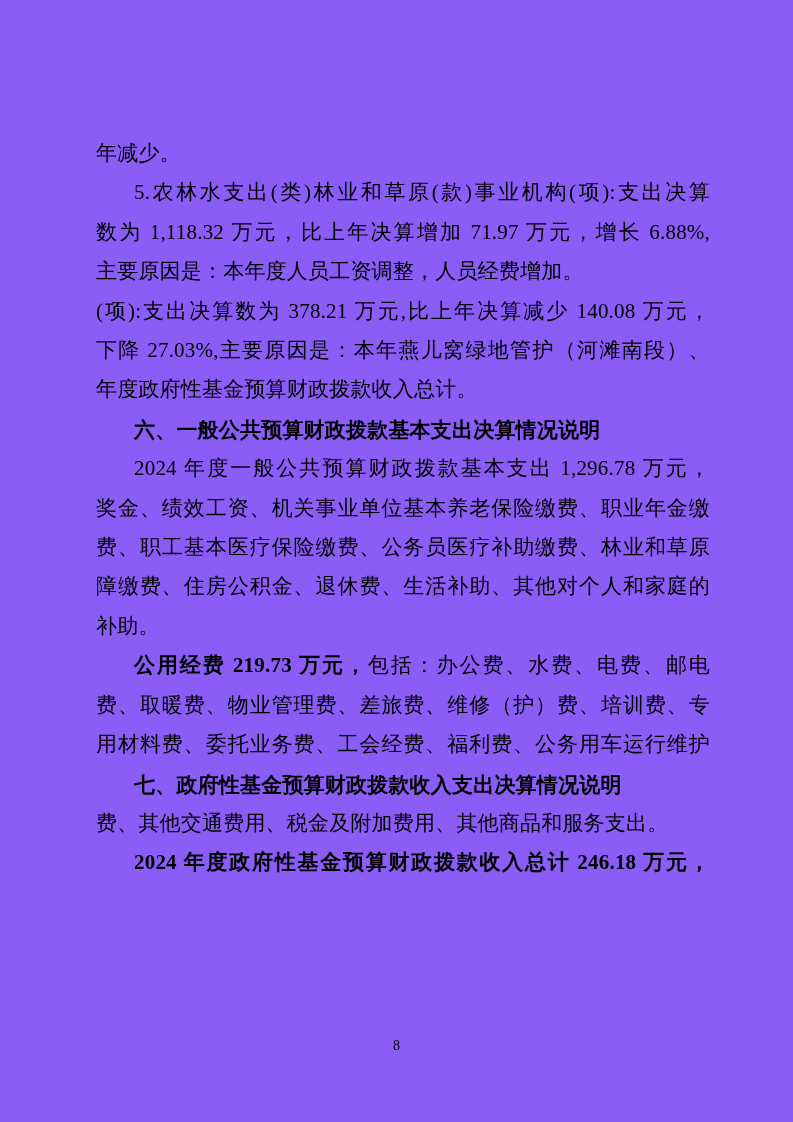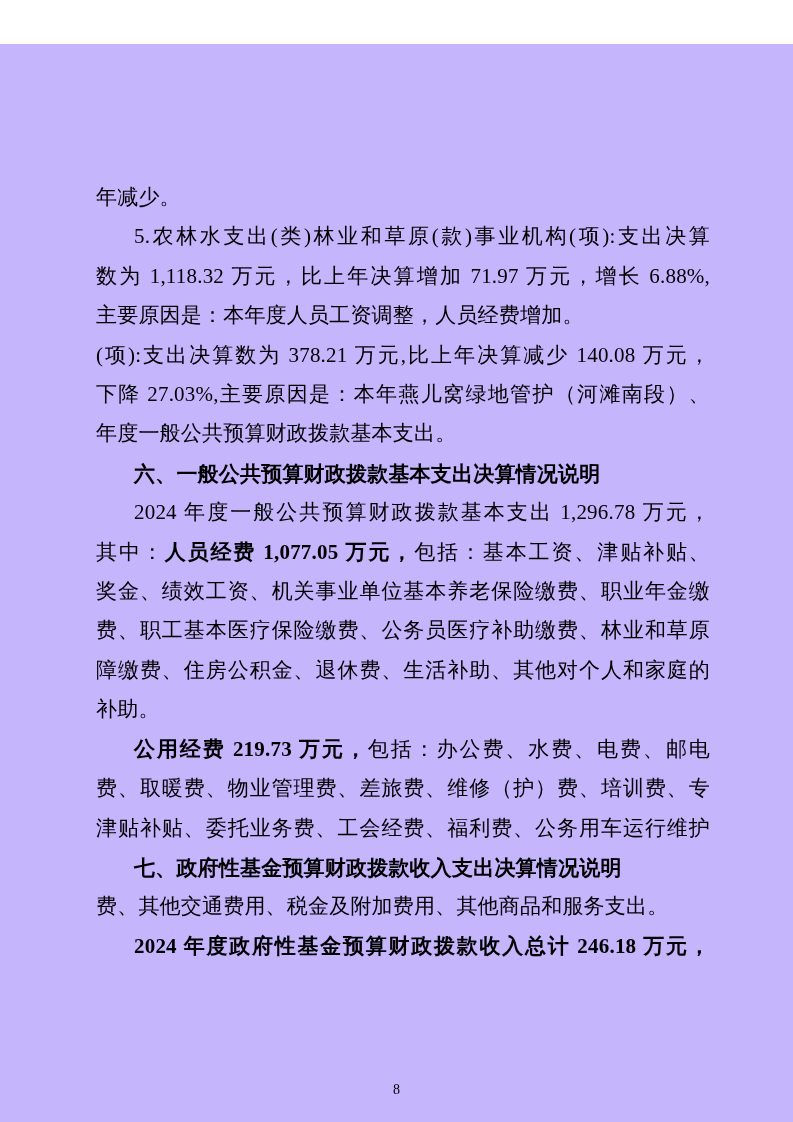--- a/index.html
+++ b/index.html
@@ -8,22 +8,21 @@
     height: 1122px;
     background: #ffffff;
     position: relative;
     overflow: hidden;
     font-family: "Liberation Serif", "DejaVu Serif", serif;
     color: #000000;
   }
   .page {
     position: absolute;
     inset: 0;
-    background: #c4b5fd;
-    margin-top: 44px;
+    background: #8b5cf6;
   }
   .content {
     position: absolute;
     left: 96px;
     top: 134px;
     width: 614px;
   }
   .line {
     font-size: 21px;
     line-height: 39.4px;
@@ -52,31 +51,30 @@
 <body>
 
 <div class="page">
   <div class="content">
       <div class="line body"><span>年减少。</span></div>
       <div class="line body indent fill"><span>5.农林水支出(类)林业和草原(款)事业机构(项):支出决算</span></div>
       <div class="line body fill"><span>数为 1,118.32 万元，比上年决算增加 71.97 万元，增长 6.88%,</span></div>
       <div class="line body"><span>主要原因是：本年度人员工资调整，人员经费增加。</span></div>
       <div class="line body fill"><span>(项):支出决算数为 378.21 万元,比上年决算减少 140.08 万元，</span></div>
       <div class="line body fill"><span>下降 27.03%,主要原因是：本年燕儿窝绿地管护（河滩南段）、</span></div>
-      <div class="line body"><span>年度一般公共预算财政拨款基本支出。</span></div>
+      <div class="line body"><span>年度政府性基金预算财政拨款收入总计。</span></div>
       <div class="line heading indent"><span>六、一般公共预算财政拨款基本支出决算情况说明</span></div>
       <div class="line body indent fill"><span>2024 年度一般公共预算财政拨款基本支出 1,296.78 万元，</span></div>
-      <div class="line body fill"><span>其中：</span><span class="b">人员经费 1,077.05 万元，</span><span>包括：基本工资、津贴补贴、</span></div>
       <div class="line body fill"><span>奖金、绩效工资、机关事业单位基本养老保险缴费、职业年金缴</span></div>
       <div class="line body fill"><span>费、职工基本医疗保险缴费、公务员医疗补助缴费、林业和草原</span></div>
       <div class="line body fill"><span>障缴费、住房公积金、退休费、生活补助、其他对个人和家庭的</span></div>
       <div class="line body"><span>补助。</span></div>
       <div class="line body indent fill"><span class="b">公用经费 219.73 万元，</span><span>包括：办公费、水费、电费、邮电</span></div>
       <div class="line body fill"><span>费、取暖费、物业管理费、差旅费、维修（护）费、培训费、专</span></div>
-      <div class="line body fill"><span>津贴补贴、委托业务费、工会经费、福利费、公务用车运行维护</span></div>
+      <div class="line body fill"><span>用材料费、委托业务费、工会经费、福利费、公务用车运行维护</span></div>
       <div class="line heading indent"><span>七、政府性基金预算财政拨款收入支出决算情况说明</span></div>
       <div class="line body"><span>费、其他交通费用、税金及附加费用、其他商品和服务支出。</span></div>
       <div class="line body indent fill"><span class="b">2024 年度政府性基金预算财政拨款收入总计 246.18 万元，</span></div>
     </div>
   <div class="footer">
     <span>8</span>
   </div>
 </div>
 
 </body></html>

